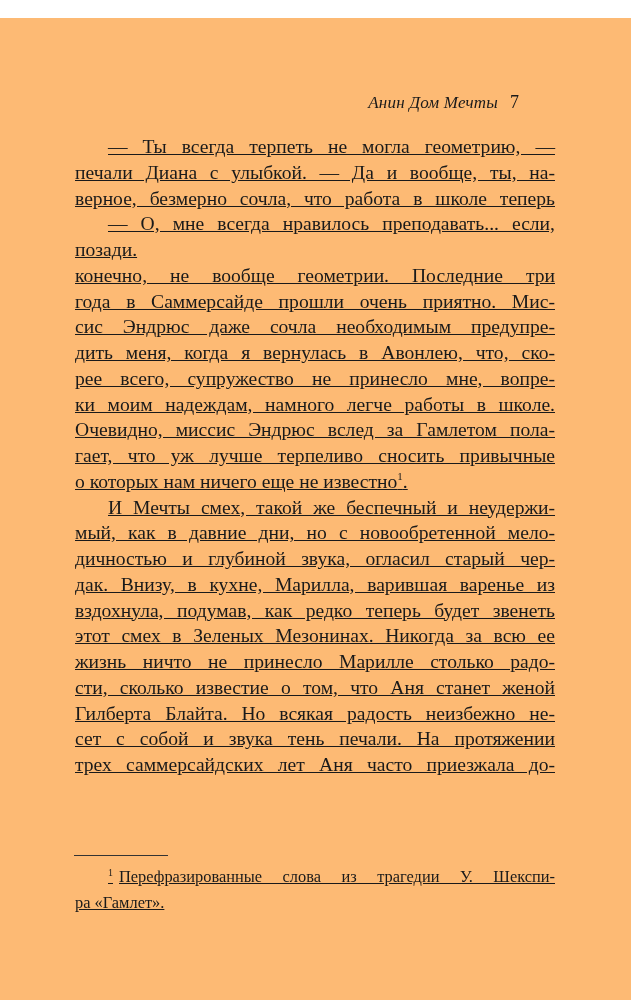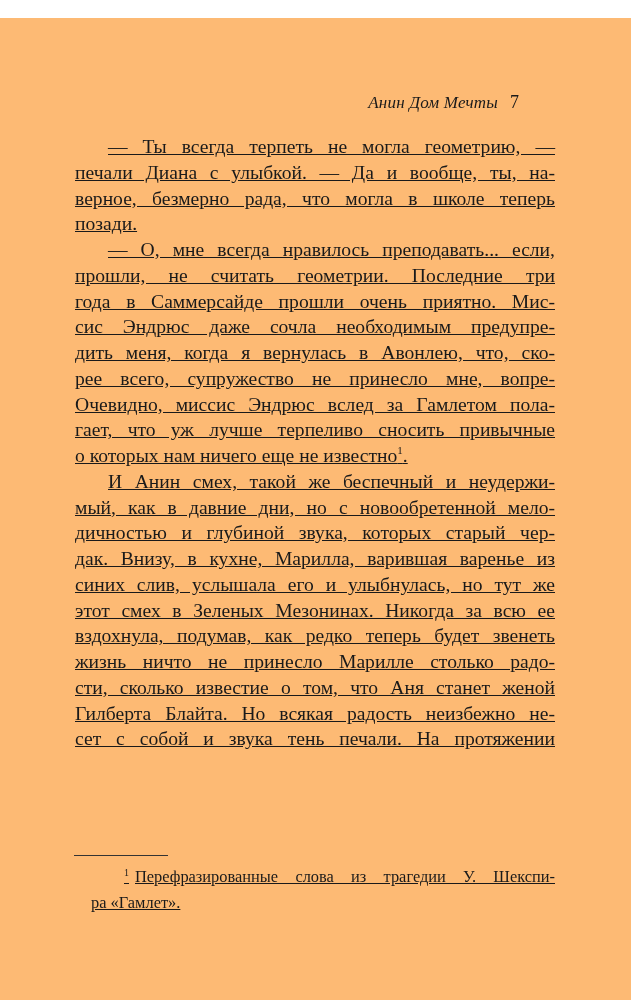--- a/index.html
+++ b/index.html
@@ -76,63 +76,63 @@
     .footnotes {
       position: absolute;
       left: 75px;
       top: 846px;
       width: 480px;
       font-size: 16.4px;
       line-height: 26px;
     }
     .footnotes .line {
       height: 26px;
-      margin-left: 16px;
     }
     .footnotes .fn-num {
       font-size: 10px;
       vertical-align: 6px;
       line-height: 0;
       margin-right: 6px;
     }
   </style>
 </head>
 <body>
 
 <div class="page">
 
   <div class="running-head">
     <span class="title">Анин Дом Мечты</span><span class="folio">7</span>
   </div>
 
   <div class="body-text">
     <span class="line indent">— Ты всегда терпеть не могла геометрию, —</span>
     <span class="line">печали Диана с улыбкой. — Да и вообще, ты, на-</span>
-    <span class="line">верное, безмерно рада, что могла в школе теперь</span>
+    <span class="line">верное, безмерно сочла, что работа в школе теперь</span>
+    <span class="line indent">— О, мне всегда нравилось преподавать... если,</span>
     <span class="line last">позади.</span>
-    <span class="line indent">— О, мне всегда нравилось преподавать... если,</span>
-    <span class="line">прошли, не считать геометрии. Последние три</span>
+    <span class="line">конечно, не вообще геометрии. Последние три</span>
     <span class="line">года в Саммерсайде прошли очень приятно. Мис-</span>
     <span class="line">сис Эндрюс даже сочла необходимым предупре-</span>
     <span class="line">дить меня, когда я вернулась в Авонлею, что, ско-</span>
     <span class="line">рее всего, супружество не принесло мне, вопре-</span>
+    <span class="line">ки моим надеждам, намного легче работы в школе.</span>
     <span class="line">Очевидно, миссис Эндрюс вслед за Гамлетом пола-</span>
     <span class="line">гает, что уж лучше терпеливо сносить привычные</span>
     <span class="line last"><span>о которых нам ничего еще не известно</span><sup class="fnref">1</sup><span>.</span></span>
-    <span class="line indent">И Анин смех, такой же беспечный и неудержи-</span>
+    <span class="line indent">И Мечты смех, такой же беспечный и неудержи-</span>
     <span class="line">мый, как в давние дни, но с новообретенной мело-</span>
-    <span class="line">дичностью и глубиной звука, которых старый чер-</span>
+    <span class="line">дичностью и глубиной звука, огласил старый чер-</span>
     <span class="line">дак. Внизу, в кухне, Марилла, варившая варенье из</span>
-    <span class="line">синих слив, услышала его и улыбнулась, но тут же</span>
+    <span class="line">вздохнула, подумав, как редко теперь будет звенеть</span>
     <span class="line">этот смех в Зеленых Мезонинах. Никогда за всю ее</span>
-    <span class="line">вздохнула, подумав, как редко теперь будет звенеть</span>
     <span class="line">жизнь ничто не принесло Марилле столько радо-</span>
     <span class="line">сти, сколько известие о том, что Аня станет женой</span>
     <span class="line">Гилберта Блайта. Но всякая радость неизбежно не-</span>
     <span class="line">сет с собой и звука тень печали. На протяжении</span>
+    <span class="line">трех саммерсайдских лет Аня часто приезжала до-</span>
   </div>
 
   <div class="footnote-rule"></div>
 
   <div class="footnotes">
     <span class="line indent"><span class="fn-num">1</span><span>Перефразированные слова из трагедии У. Шекспи-</span></span>
     <span class="line last">ра «Гамлет».</span>
   </div>
 
 </div>

